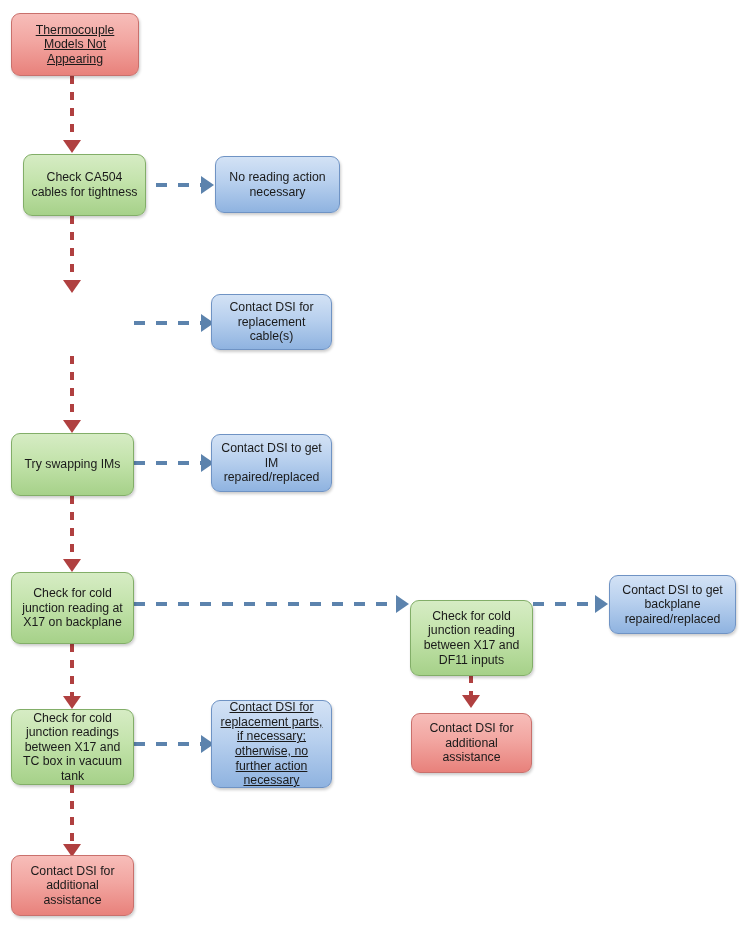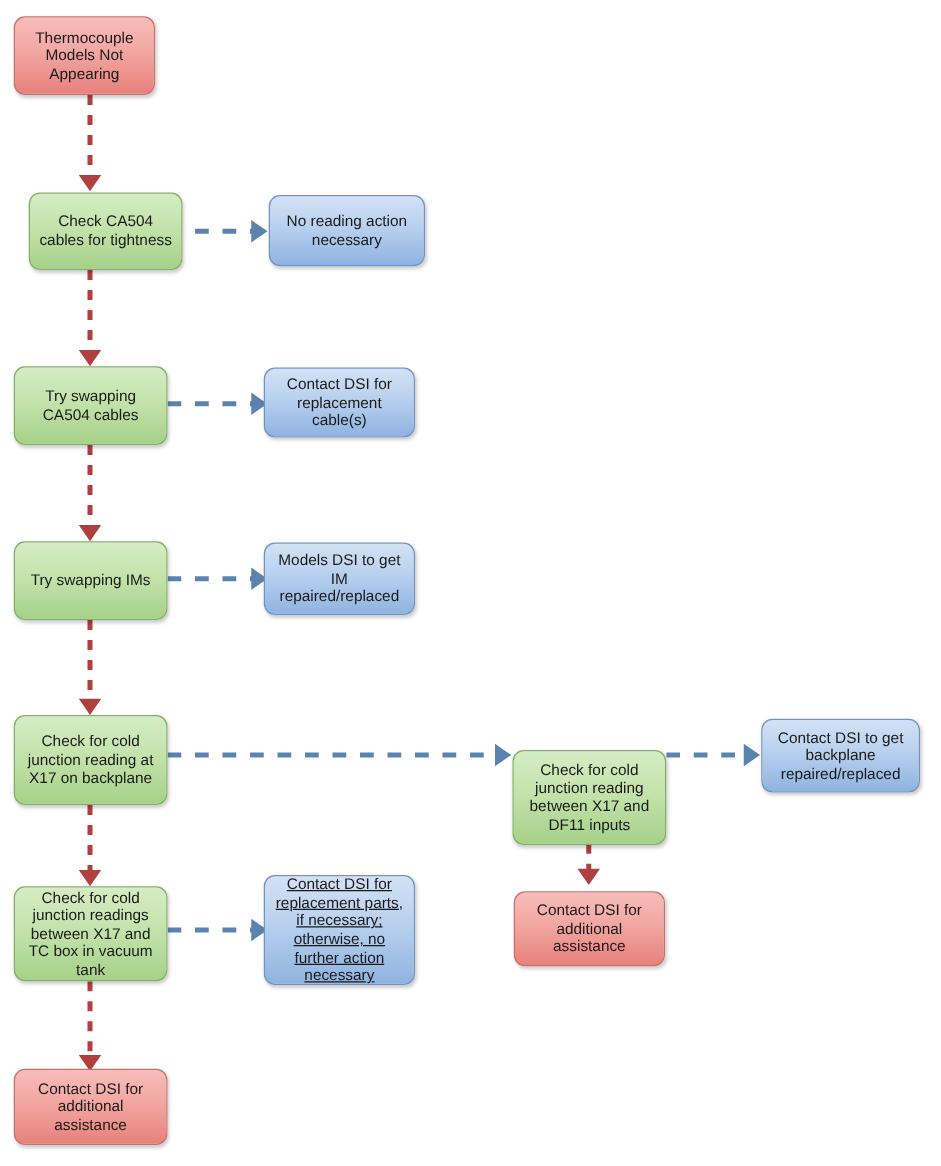--- a/index.html
+++ b/index.html
@@ -124,46 +124,43 @@
 
   <div class="conn conn-h" style="left:134px; top:602px; width:263px;"></div>
   <div class="arrow-right" style="left:396px; top:595px;"></div>
 
   <div class="conn conn-h" style="left:533px; top:602px; width:62px;"></div>
   <div class="arrow-right" style="left:595px; top:595px;"></div>
 
   <div class="conn conn-h" style="left:134px; top:742px; width:68px;"></div>
   <div class="arrow-right" style="left:201px; top:735px;"></div>
 
-  <div class="node node-red" style="left:11px; top:13px; width:113px; height:63px;">
+  <div class="node node-red" style="left:11px; top:13px; width:128px; height:63px;text-decoration:underline;">
     <span>Thermocouple Models Not Appearing</span>
   </div>
 
   <div class="node node-green" style="left:11px; top:154px; width:123px; height:62px;margin-left:12px;">
     <span>Check CA504 cables for tightness</span>
   </div>
 
   <div class="node node-blue" style="left:215px; top:156px; width:125px; height:57px;">
     <span>No reading action necessary</span>
   </div>
 
-  <div class="node node-green" style="left:11px; top:293px; width:123px; height:63px;">
-    <span>Try swapping CA504 cables</span>
-  </div>
 
   <div class="node node-blue" style="left:211px; top:294px; width:121px; height:56px;">
     <span>Contact DSI for replacement cable(s)</span>
   </div>
 
   <div class="node node-green" style="left:11px; top:433px; width:123px; height:63px;">
     <span>Try swapping IMs</span>
   </div>
 
   <div class="node node-blue" style="left:211px; top:434px; width:121px; height:58px;">
-    <span>Models DSI to get IM repaired/replaced</span>
+    <span>Contact DSI to get IM repaired/replaced</span>
   </div>
 
   <div class="node node-green" style="left:11px; top:572px; width:123px; height:72px;">
     <span>Check for cold junction reading at X17 on backplane</span>
   </div>
 
   <div class="node node-green" style="left:410px; top:600px; width:123px; height:76px;">
     <span>Check for cold junction reading between X17 and DF11 inputs</span>
   </div>
 

